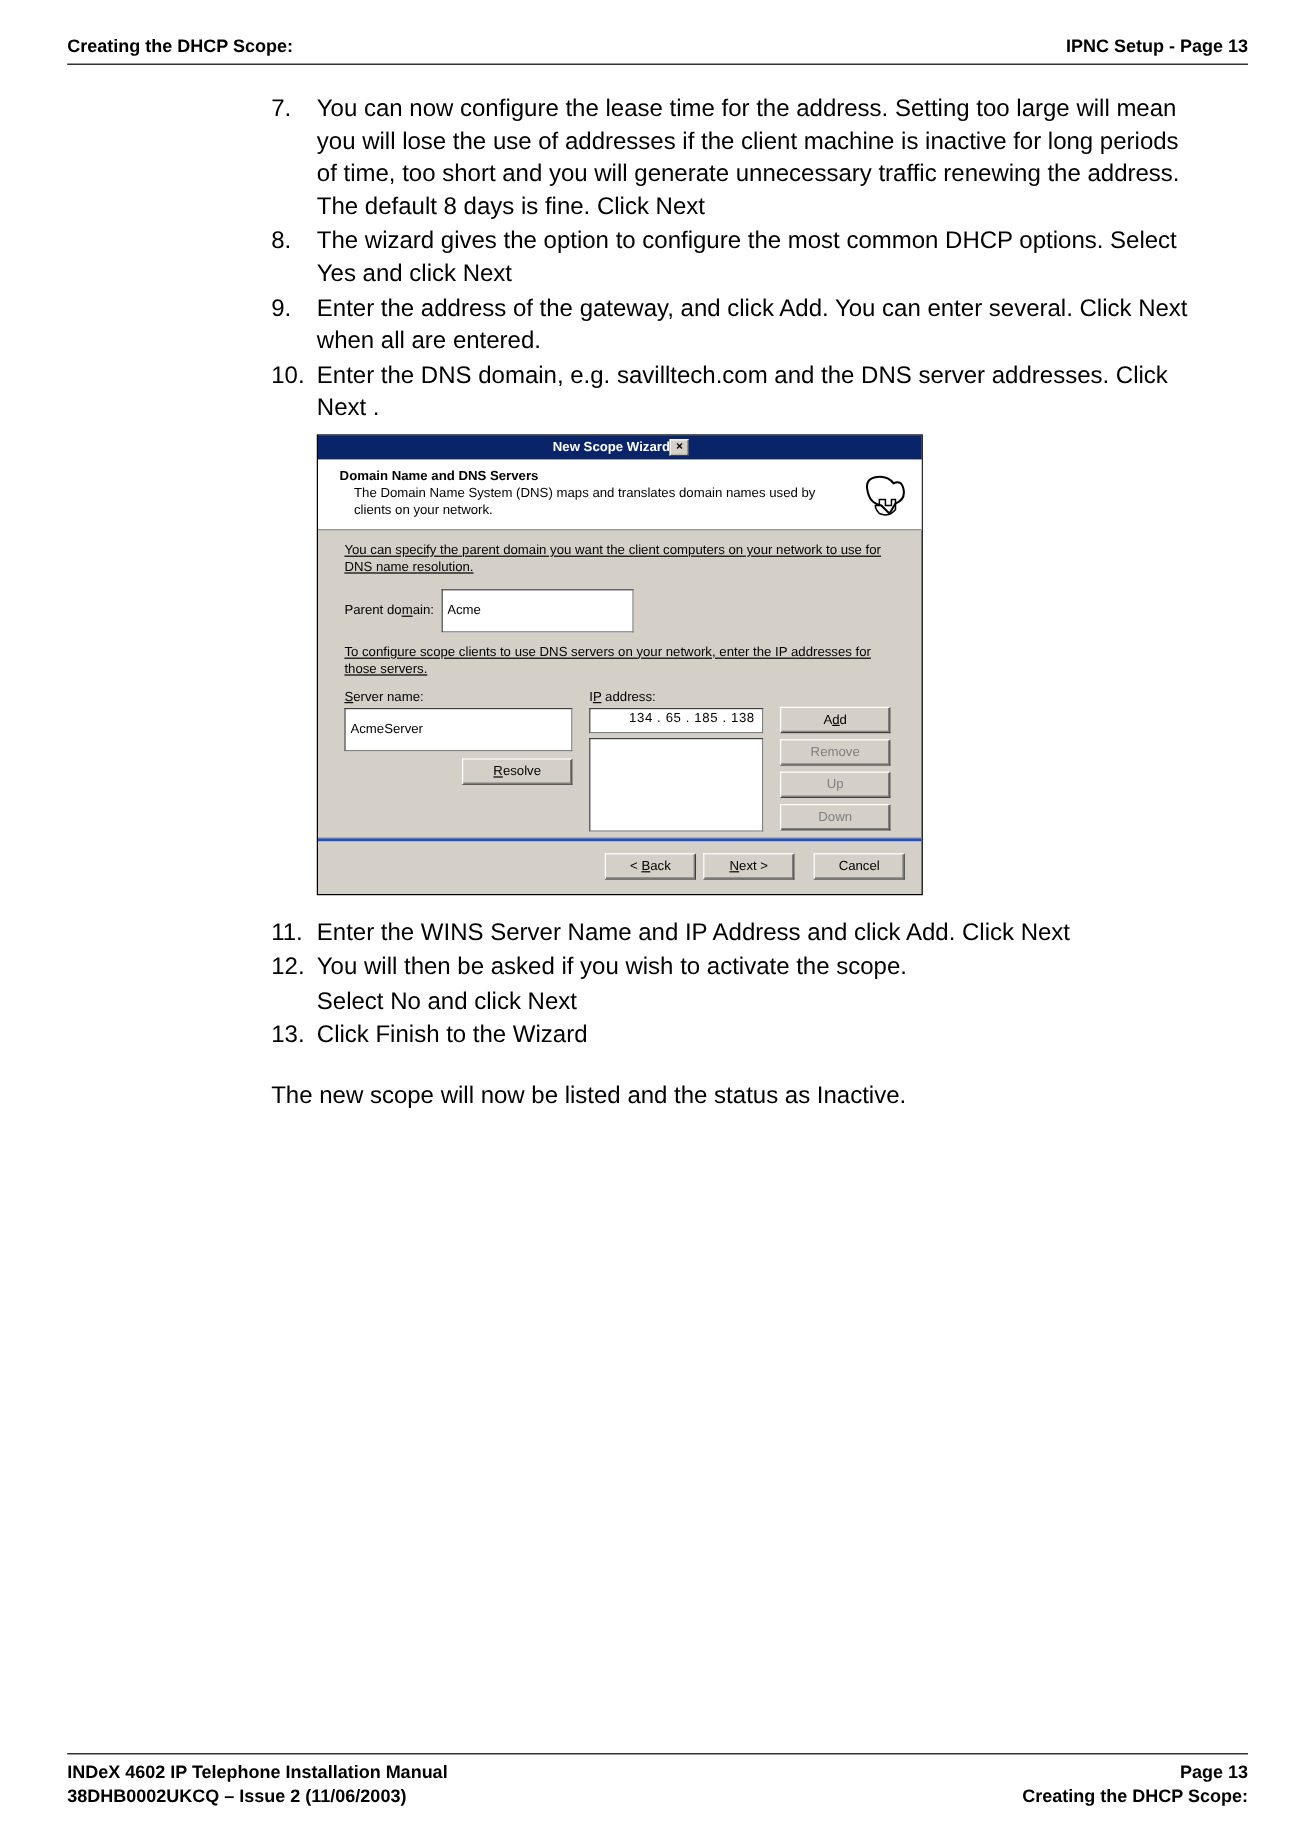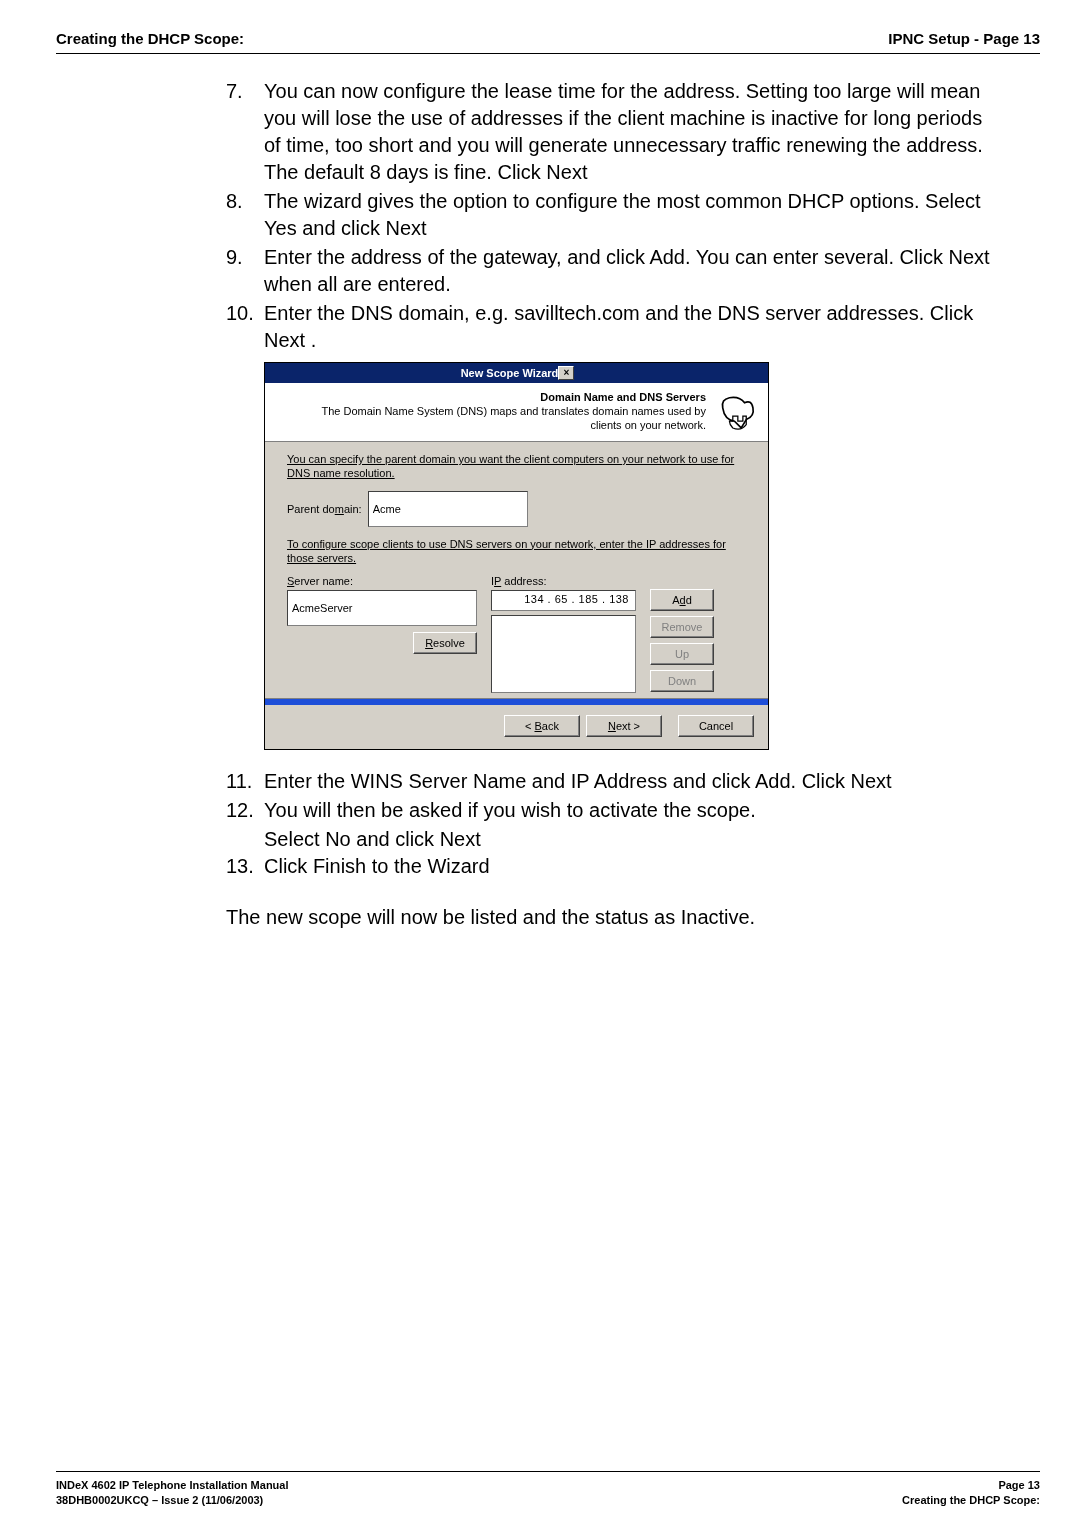--- a/index.html
+++ b/index.html
@@ -85,21 +85,21 @@
     text-align: center;
     font-weight: bold;
   }
   .dlg-header {
     background: #fff;
     border-bottom: 1px solid #808080;
     padding: 8px 10px 8px 18px;
     display: flex;
     align-items: flex-start;
   }
-  .dlg-header .txt { flex: 1; padding-right: 10px; text-align: right; }
+  .dlg-header .txt { flex: 1; padding-right: 10px; }
   .dlg-header .title { font-weight: bold; font-size: 11px; margin-bottom: 2px; }
   .dlg-header .desc { font-size: 11px; padding-left: 12px; line-height: 1.25; }
   .dlg-header .hicon {
     width: 42px; height: 42px;
     display: flex; align-items: center; justify-content: center;
   }
   .dlg-header .hicon svg { width: 42px; height: 42px; }
   .dlg-body {
     padding: 10px 22px 6px 22px;
   }
@@ -140,56 +140,56 @@
     background: #fff;
     border: 1px solid #808080;
     border-top-color: #404040;
     border-left-color: #404040;
     height: 78px;
     width: 145px;
     margin-top: 4px;
   }
   .btncol { display: flex; flex-direction: column; gap: 5px; padding-top: 14px; }
   .winbtn {
-    width: 64px; height: 22px;
+    width: 92px; height: 22px;
     background: #d4d0c8;
     border: 1px solid #fff;
     border-right-color: #404040;
     border-bottom-color: #404040;
     box-shadow: inset -1px -1px 0 #808080, inset 1px 1px 0 #d4d0c8;
     font-size: 11px;
     font-family: Tahoma, Arial, sans-serif;
     cursor: default;
     text-align: center;
   }
   .winbtn.disabled { color: #808080; }
   .left-btn-col { margin-top: 4px; }
   .dlg-footer {
-    border-top: 6px solid #1d4ed8;
+    border-top: 2px solid #1d4ed8;
     box-shadow: 0 -1px 0 #808080;
     padding: 10px 14px 12px 14px;
     display: flex;
     justify-content: flex-end;
     gap: 6px;
   }
   .dlg-footer .winbtn { width: 76px; }
 
   .after-list {
     font-size: 20px;
     line-height: 1.35;
     margin-top: 24px;
   }
 
   .footer {
     margin-top: auto;
     border-top: 1.5px solid #000;
     padding-top: 6px;
     display: flex;
     justify-content: space-between;
-    font-size: 11px;
+    font-size: 15px;
     font-weight: bold;
   }
   .footer .left, .footer .right { line-height: 1.35; }
   .footer .right { text-align: right; }
 </style>
 </head>
 <body>
 
 <div class="page">
   <div class="header-row">

